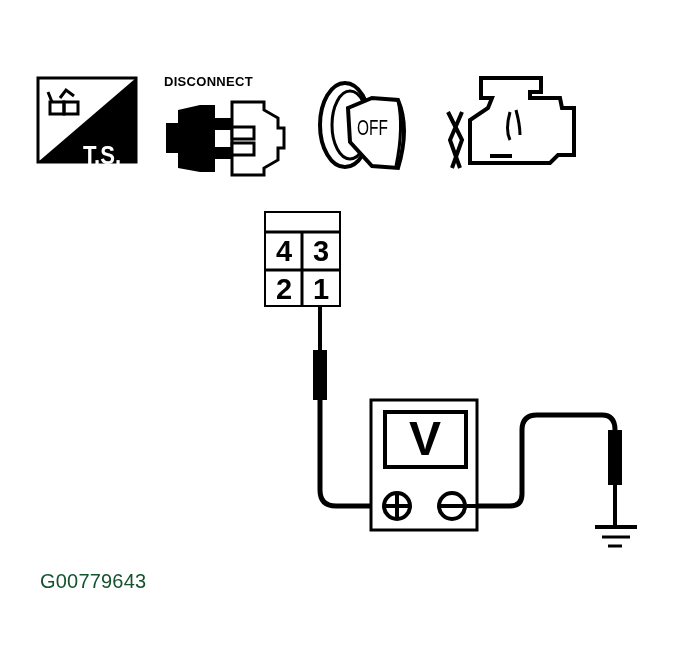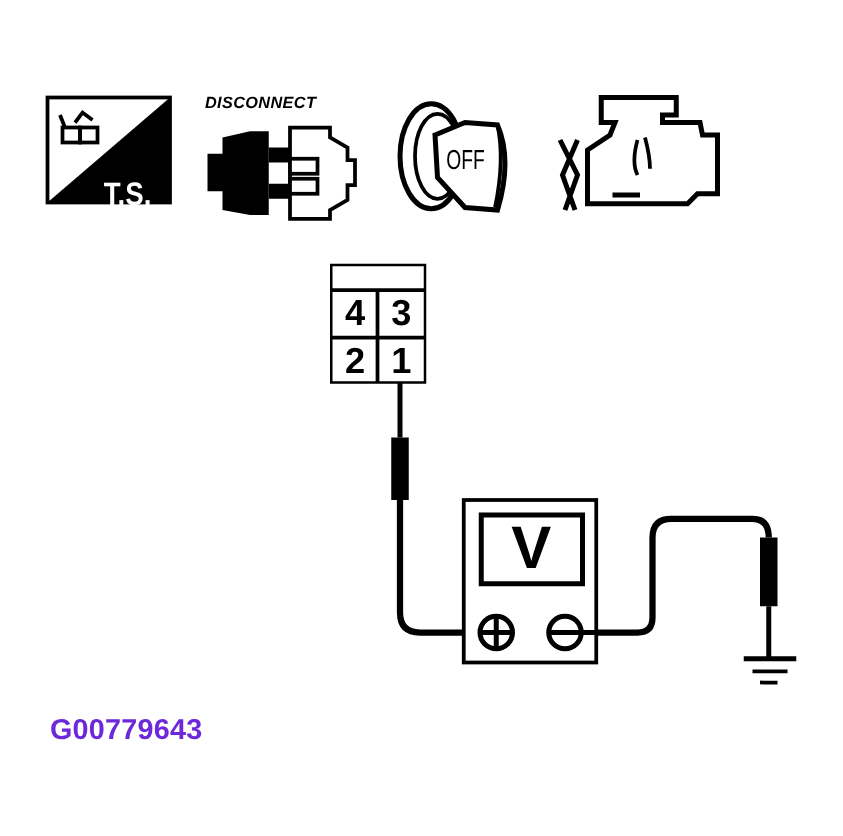--- a/index.html
+++ b/index.html
@@ -1,20 +1,20 @@
 <!DOCTYPE html>
 <html><head>
   <meta charset="utf-8">
   <style>
     html, body { margin: 0; padding: 0; background: #ffffff; }
     body { width: 674px; height: 669px; position: relative; overflow: hidden; font-family: "Liberation Sans", sans-serif; }
     .abs { position: absolute; }
     svg { display: block; }
-    .caption { position: absolute; left: 40px; top: 570px; font-size: 23px; color: #6d28d9; letter-spacing: 0.2px; font-family: "Liberation Sans", sans-serif; font-weight: bold; }
-    .disc-label { position: absolute; left: 164px; top: 74px; font-size: 13px; font-weight: bold; color: #000; letter-spacing: 0.3px; font-family: "Liberation Sans", sans-serif; font-style: italic; }
+    .caption { position: absolute; left: 40px; top: 570px; font-size: 20px; color: #14532d; letter-spacing: 0.2px; font-family: "Liberation Sans", sans-serif; }
+    .disc-label { position: absolute; left: 164px; top: 74px; font-size: 13px; font-weight: bold; color: #000; letter-spacing: 0.3px; font-family: "Liberation Sans", sans-serif; }
     .ts-label { position: absolute; left: 83px; top: 140px; font-size: 26px; font-weight: bold; color: #fff; font-family: "Liberation Sans", sans-serif; transform: scaleX(0.85); transform-origin: left; }
     .pin { position: absolute; width: 36px; height: 36px; font-size: 29px; font-weight: bold; text-align: center; line-height: 36px; color: #000; font-family: "Liberation Sans", sans-serif; }
     .off-label { position: absolute; left: 357px; top: 115px; font-size: 22px; color: #000; font-family: "Liberation Sans", sans-serif; transform: scaleX(0.7); transform-origin: left; }
     .v-label { position: absolute; left: 384px; top: 411px; width: 82px; height: 56px; font-size: 48px; font-weight: bold; text-align: center; line-height: 56px; color: #000; font-family: "Liberation Sans", sans-serif; }
   </style>
 </head>
 <body>
 
 <svg class="abs" style="left:0;top:0" width="674" height="669">
 

